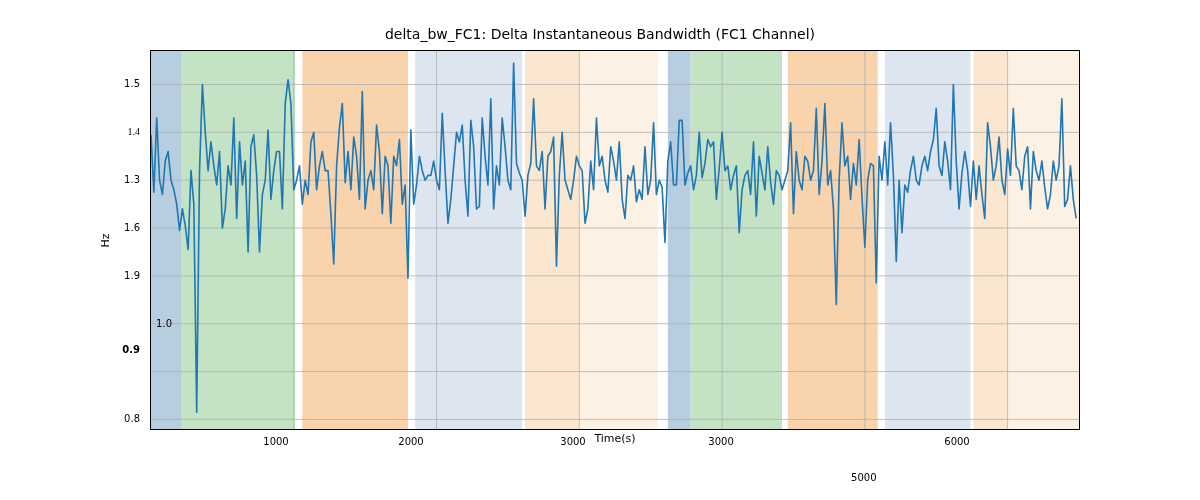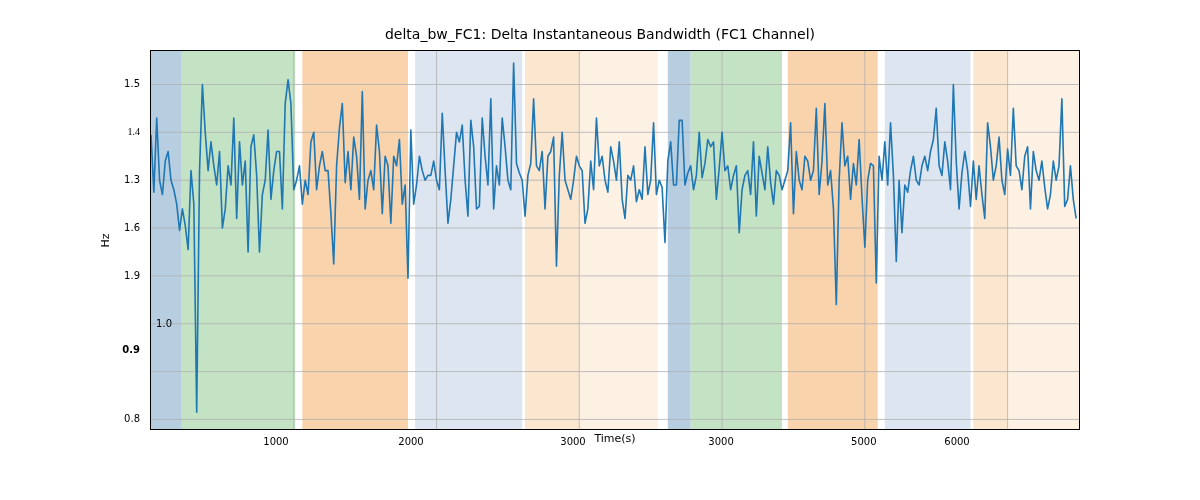--- a/index.html
+++ b/index.html
@@ -109,21 +109,21 @@
   <div class="xlabel">Time(s)</div>
   <div class="ylabel">
     <span>Hz</span>
   </div>
 
   <div id="xticks-container">
       <div class="xtick" style="left: 276px;">1000</div>
       <div class="xtick" style="left: 411px;">2000</div>
       <div class="xtick" style="left: 573px;">3000</div>
       <div class="xtick" style="left: 721.077px;">3000</div>
-      <div class="xtick" style="left: 863.846px;">5000</div>
+      <div class="xtick" style="left: 863.846px; margin-top: 36px;">5000</div>
       <div class="xtick" style="left: 957px;">6000</div>
     </div>
   <div id="yticks-container">
       <div class="ytick" style="top: 418.43px;">0.8</div>
       <div class="ytick" style="top: 349px; font-weight: bold;">0.9</div>
       <div class="ytick" style="top: 322.734px; margin-left: 32px;">1.0</div>
       <div class="ytick" style="top: 274.886px;">1.9</div>
       <div class="ytick" style="top: 227.038px;">1.6</div>
       <div class="ytick" style="top: 179.19px;">1.3</div>
       <div class="ytick" style="top: 131.342px; font-family: Liberation Serif, serif;">1.4</div>

